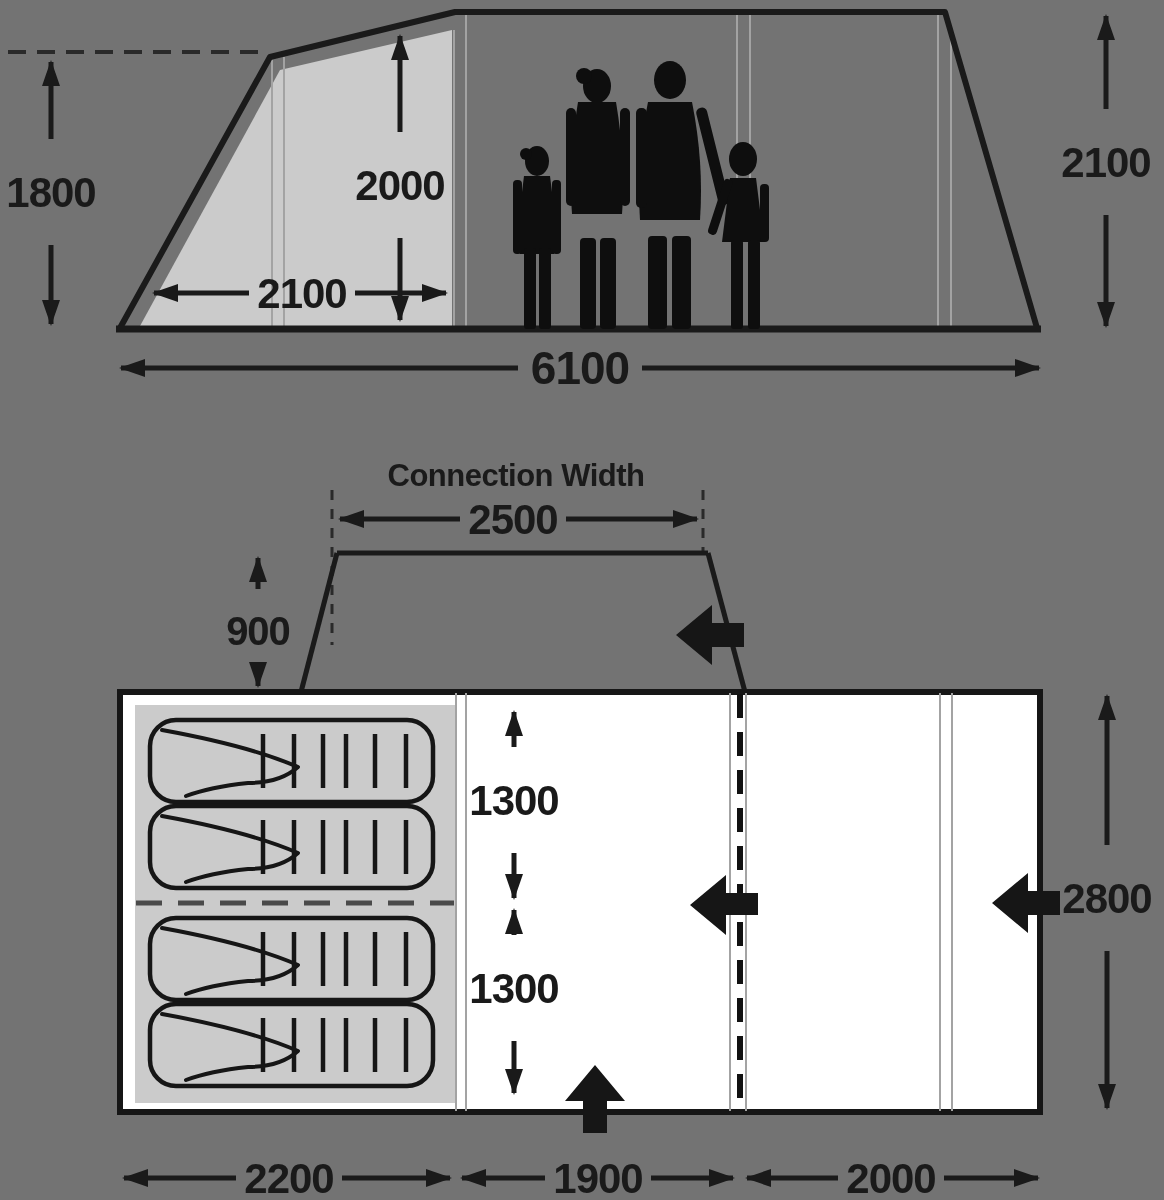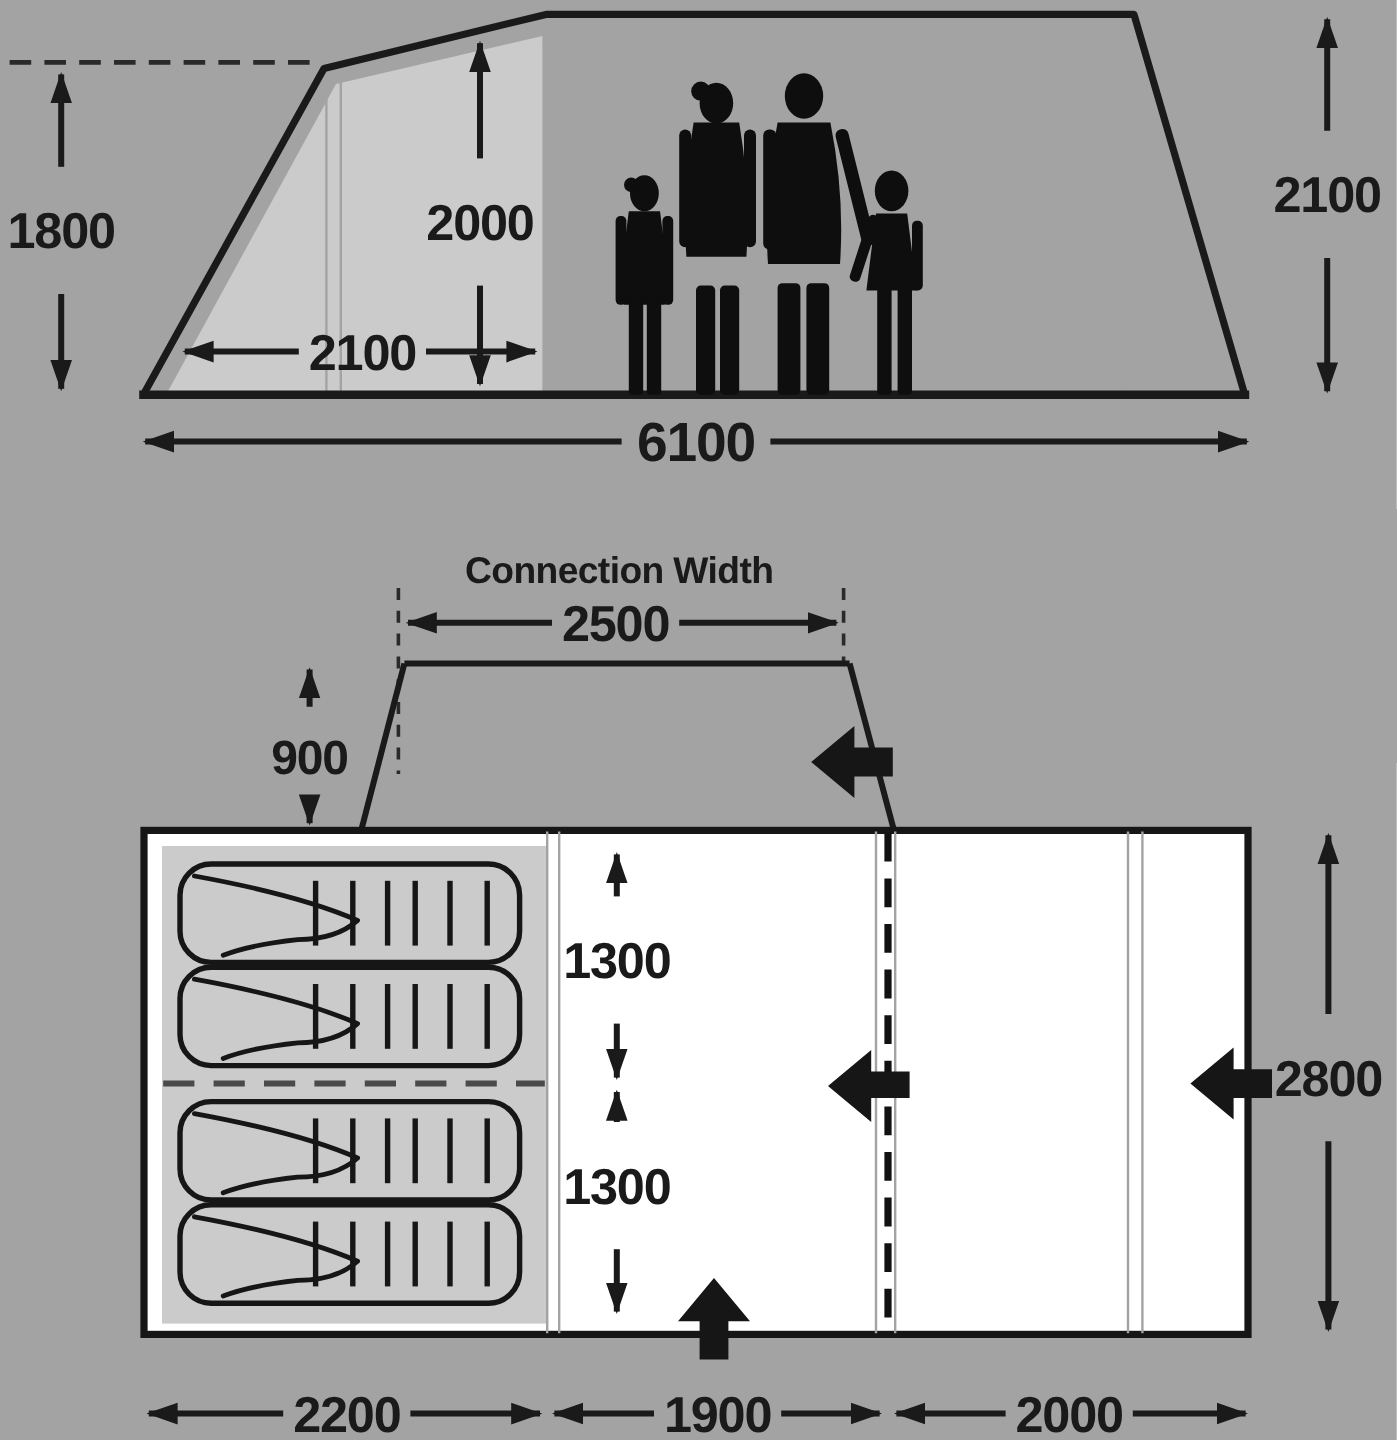--- a/index.html
+++ b/index.html
@@ -1,17 +1,17 @@
 <!DOCTYPE html>
 <html><head>
 <meta charset="utf-8">
 <style>
   html,body{margin:0;padding:0;background:#ffffff;}
   body{width:1164px;height:1200px;font-family:"Liberation Sans",sans-serif;}
-  .canvas{width:1164px;height:1200px;background:#a3a3a3;}
+  .canvas{width:1164px;height:1200px;background:#737373;}
   svg{display:block;}
   .outline{stroke:#1a1a1a;stroke-width:6;fill:none;stroke-linejoin:round;}
   .ground{stroke:#1a1a1a;stroke-width:7;}
   .pole{stroke:#a3a3a3;stroke-width:2;}
   .dim{stroke:#1a1a1a;stroke-width:5;fill:none;}
   .dash-guide{stroke:#2a2a2a;stroke-width:4;stroke-dasharray:18 11;fill:none;}
   .dash-thin{stroke:#2a2a2a;stroke-width:3;stroke-dasharray:10 9;fill:none;}
   .dash-door{stroke:#111;stroke-width:6;stroke-dasharray:24 14;fill:none;}
   .dash-div{stroke:#4a4a4a;stroke-width:5;stroke-dasharray:26 16;fill:none;}
   .tunnel{stroke:#1a1a1a;stroke-width:5;fill:none;stroke-linejoin:round;}

